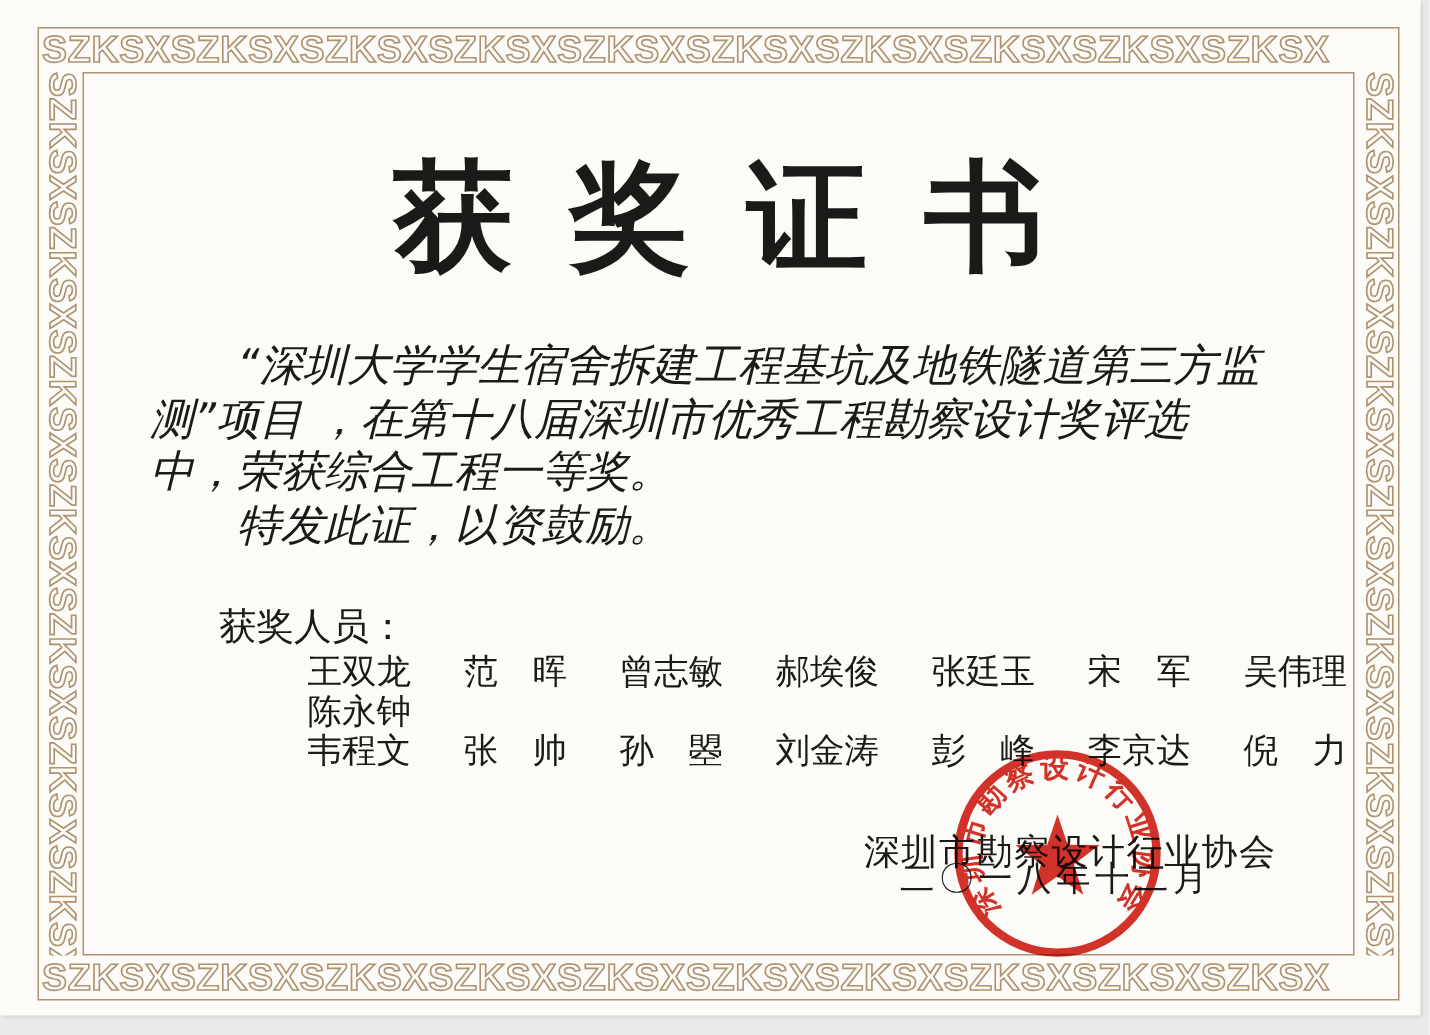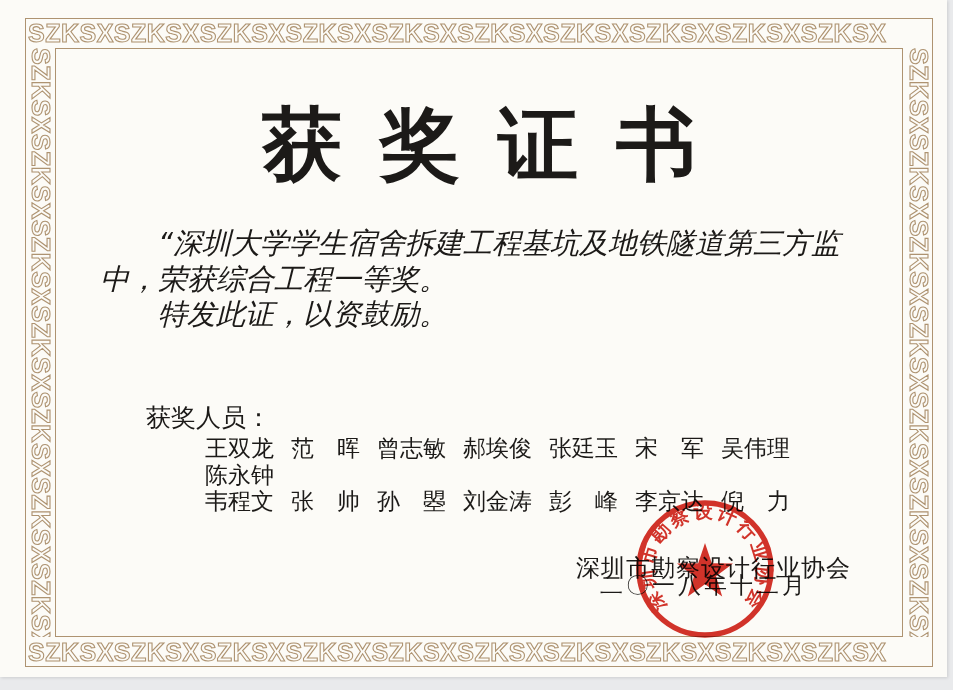--- a/index.html
+++ b/index.html
@@ -66,21 +66,21 @@
   .body-line.indent{text-indent:58px;}
   .awardees-label{
     position:absolute;left:118px;top:401px;
     font-size:25px;color:var(--text-color);margin-left:28px;
   }
   .awardee-rows{
     position:absolute;left:205px;top:435px;
     display:flex;flex-direction:column;
     font-size:23px;line-height:26.5px;color:var(--text-color);
   }
-  .name-row{display:flex;gap:14px;}
+  .name-row{display:flex;gap:32px;}
   .name{display:inline-block;min-width:72px;white-space:pre;}
   .issuer{
     position:absolute;left:576px;top:552px;
     font-size:24px;letter-spacing:1px;color:var(--text-color);
     white-space:nowrap;
   }
   .issue-date{
     position:absolute;left:600px;top:570px;
     font-size:23px;letter-spacing:3px;color:var(--text-color);
     white-space:nowrap;
@@ -100,20 +100,21 @@
   <div class="inner-frame"></div>
   <div class="border-letters strip-top">SZKSXSZKSXSZKSXSZKSXSZKSXSZKSXSZKSXSZKSXSZKSXSZKSX</div>
   <div class="border-letters strip-bottom">SZKSXSZKSXSZKSXSZKSXSZKSXSZKSXSZKSXSZKSXSZKSXSZKSX</div>
   <div class="border-letters strip-left">SZKSXSZKSXSZKSXSZKSXSZKSXSZKSXSZKSX</div>
   <div class="border-letters strip-right">SZKSXSZKSXSZKSXSZKSXSZKSXSZKSXSZKSX</div>
 
   <div class="title">获奖证书</div>
 
   <div class="body-text" id="body-lines">
       <div class="body-line indent">“深圳大学学生宿舍拆建工程基坑及地铁隧道第三方监</div>
+      <div class="body-line">测”项目 ，在第十八届深圳市优秀工程勘察设计奖评选</div>
       <div class="body-line">中，荣获综合工程一等奖。</div>
       <div class="body-line indent">特发此证，以资鼓励。</div>
     </div>
 
   <div class="awardees-label">获奖人员：</div>
   <div class="awardee-rows" id="awardee-rows">
       <div class="name-row">
         <span class="name">王双龙</span>
         <span class="name">范　晖</span>
         <span class="name">曾志敏</span>

